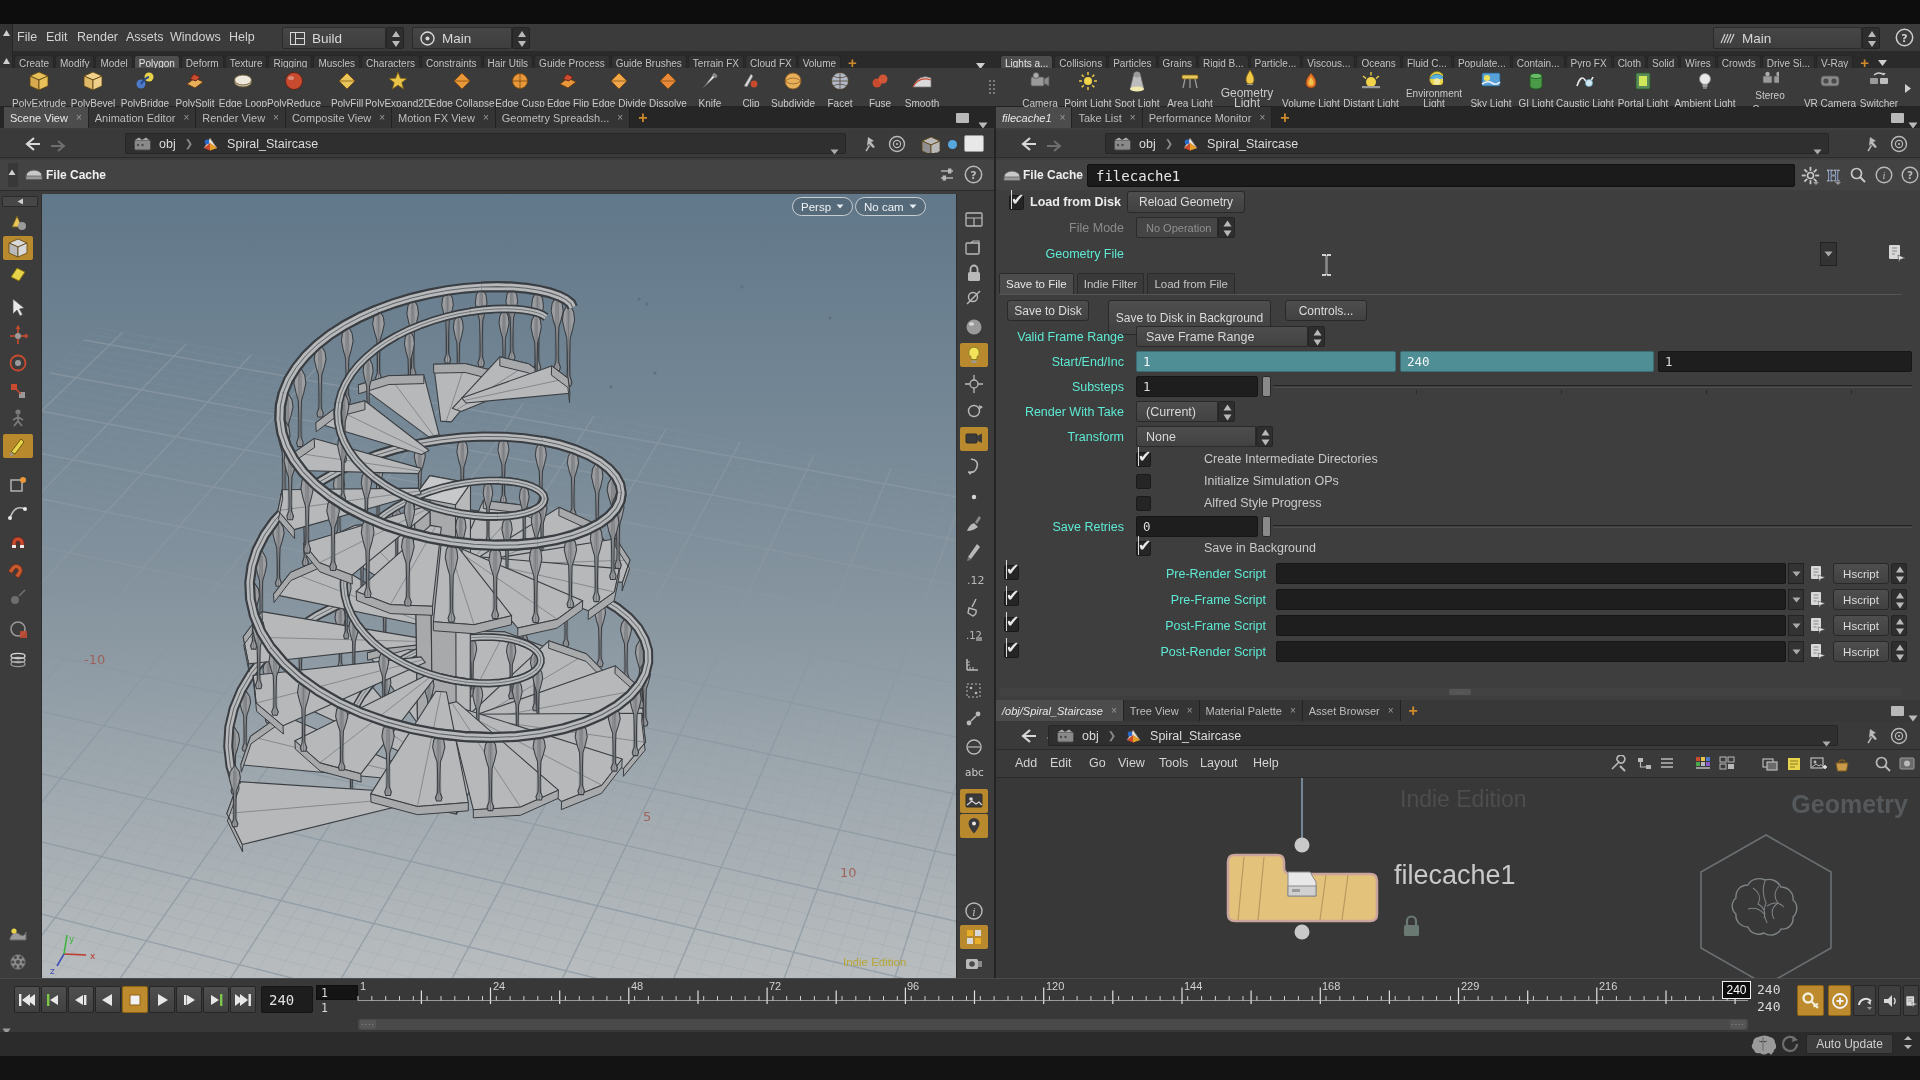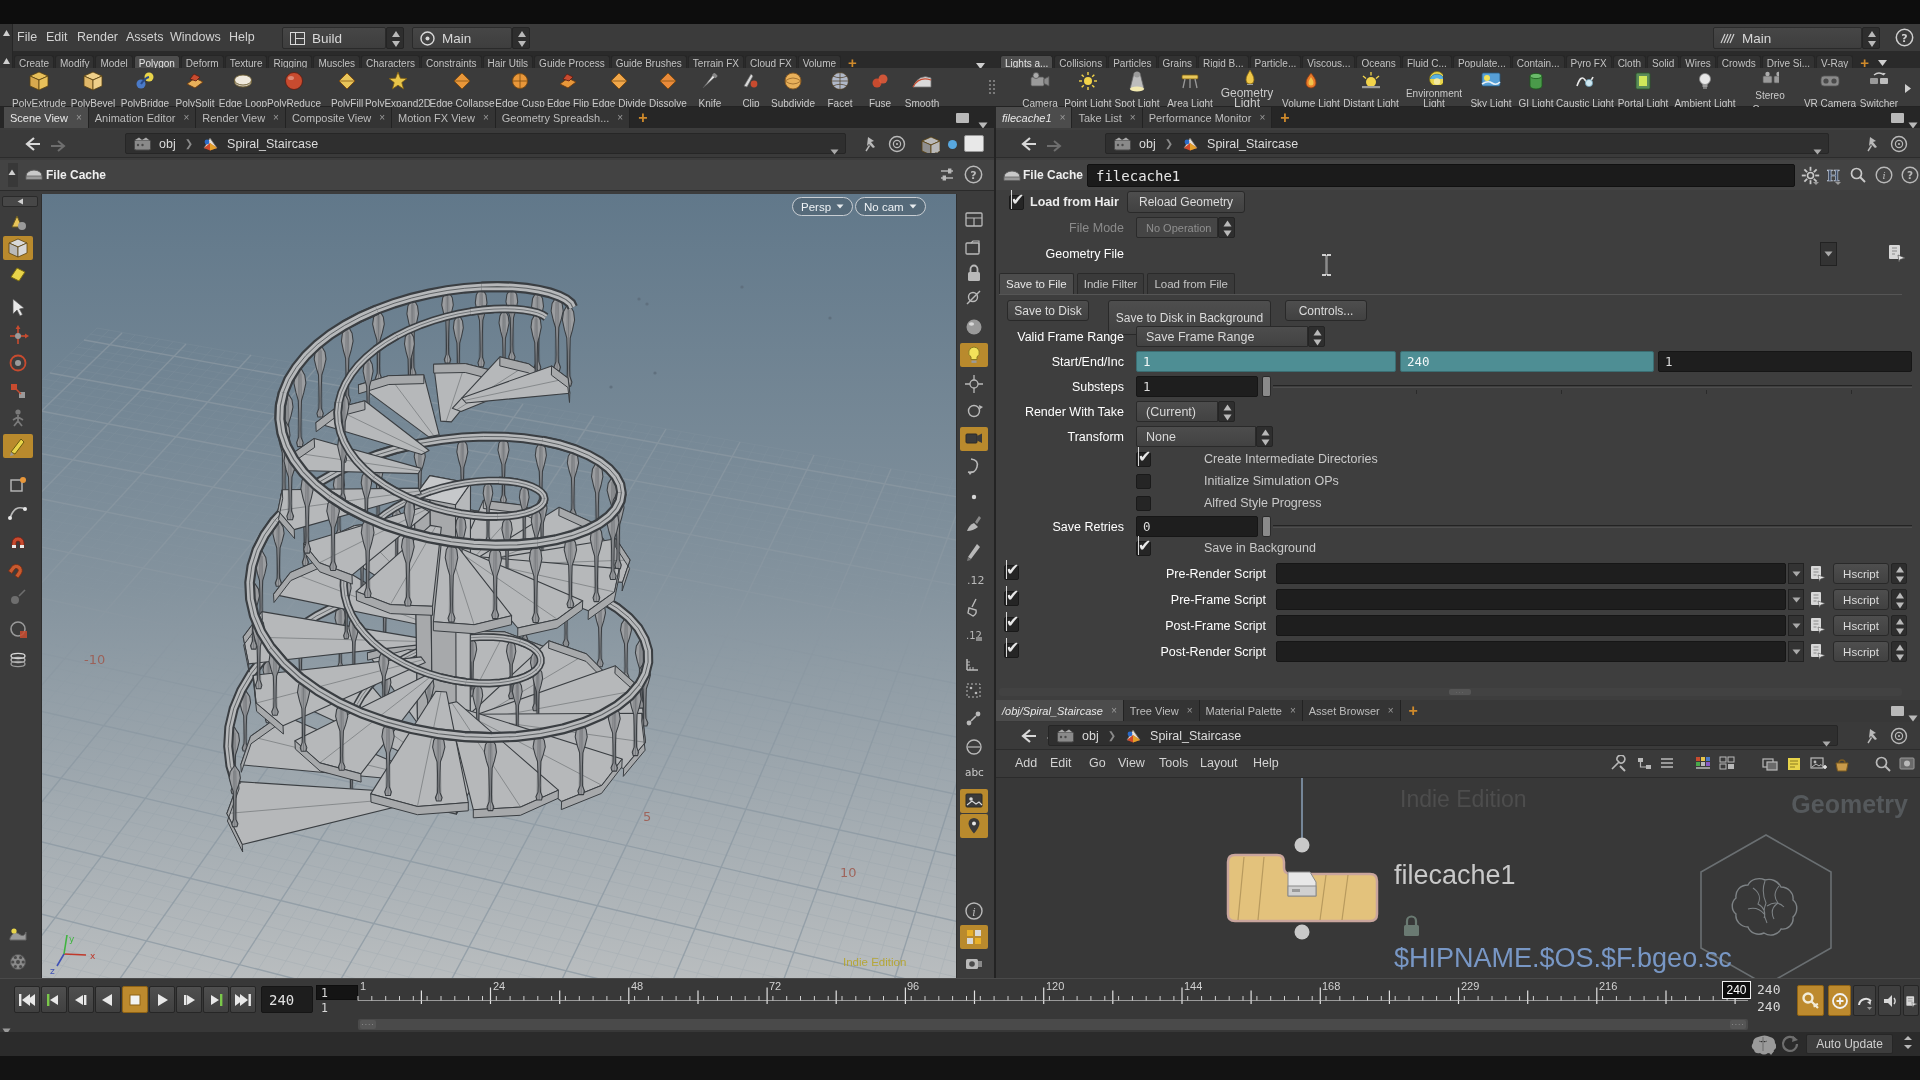--- a/index.html
+++ b/index.html
@@ -9,21 +9,21 @@
 .shelf-tab.active{background:#4d4d4d;color:#e4e4e4;}
 .tool{position:absolute;top:2px;text-align:center;}
 .tool .lbl{font-size:10px;color:#cacaca;line-height:11px;margin-top:2px;white-space:nowrap;}
 .pane-tab{display:inline-flex;align-items:center;height:21px;padding:0 6px;background:#343434;border-right:1px solid #222;font-size:11px;color:#bdbdbd;white-space:nowrap;}
 .pane-tab.active{background:#4c4c4c;color:#e8e8e8;}
 .pane-tab .x{margin-left:8px;color:#9a9a9a;font-size:10px;}
 .pathbar{position:absolute;height:28px;background:#3a3a3a;border-bottom:1px solid #2c2c2c;}
 .pathfield{position:absolute;height:21px;background:#2f2f2f;border:1px solid #262626;border-radius:2px;display:flex;align-items:center;font-size:12.5px;color:#dcdcdc;}
 .opbar{position:absolute;height:31px;background:#434343;border-bottom:1px solid #2a2a2a;display:flex;align-items:center;}
 .optitle{font-size:12px;font-weight:bold;color:#efefef;}
-.parmlabel{position:absolute;font-size:12.5px;color:#ffffff;text-align:right;}
+.parmlabel{position:absolute;font-size:12.5px;color:#5eead4;text-align:right;}
 .parmlabel.dim{color:#8b8b8b;}
 .fld{position:absolute;background:#1e1e1e;border:1px solid #161616;border-radius:2px;color:#dddddd;font-family:"DejaVu Sans Mono","Liberation Mono",monospace;font-size:12.5px;display:flex;align-items:center;padding-left:6px;}
 .fld.teal{background:#4e8e94;color:#f2f7f7;border-color:#3b6e73;}
 .drop{position:absolute;background:linear-gradient(#4d4d4d,#424242);border:1px solid #2a2a2a;border-radius:2px 0 0 2px;color:#d8d8d8;font-size:12.5px;display:flex;align-items:center;padding-left:9px;}
 .drop.dim{color:#8f8f8f;background:#454545;font-size:11px;}
 .btn{position:absolute;background:linear-gradient(#4e4e4e,#414141);border:1px solid #292929;border-radius:3px;color:#dcdcdc;font-size:12px;display:flex;align-items:center;justify-content:center;white-space:nowrap;}
 .cb{position:absolute;width:15px;height:15px;background:#252525;border:1px solid #1a1a1a;border-radius:2px;}
 .cb .tick{position:absolute;left:1px;top:-6px;font-size:16px;color:#e8e8e8;font-weight:bold;}
 .cblabel{position:absolute;font-size:12.5px;color:#c9c9c9;margin-left:45px;}
 .ptab{display:inline-flex;align-items:center;height:21px;padding:0 6px;background:#3a3a3a;border:1px solid #2a2a2a;border-bottom:none;font-size:11.5px;color:#c4c4c4;margin-right:3px;border-radius:2px 2px 0 0;}
@@ -1614,21 +1614,21 @@
         </svg></div>
       <div style="position:absolute;left:905px;top:6px"><svg width="18" height="18" viewBox="0 0 18 18" style="">
           <circle cx="9" cy="9" r="7.8" fill="none" stroke="#b9b9b9" stroke-width="1.4"></circle>
           <text x="9" y="13" text-anchor="middle" font-size="10.5" font-weight="bold" fill="#b9b9b9" font-family="DejaVu Sans">?</text>
         </svg></div>
     </div>
     <div style="position:absolute;left:0;top:62px;width:924px;height:510px;background:#3e3e3e">
       <div class="cb" style="left:13px;top:5px">
         <span class="tick">✔</span>
       </div>
-      <span style="position:absolute;left:34px;top:5px;font-size:12.5px;font-weight:bold;color:#ececec">Load from Hair</span>
+      <span style="position:absolute;left:34px;top:5px;font-size:12.5px;font-weight:bold;color:#ececec">Load from Disk</span>
       <div class="btn" style="left:131px;top:1px;width:118px;height:22px">
         <span>Reload Geometry</span>
       </div>
       <div class="parmlabel dim" style="left:0;top:31px;width:128px">File Mode</div>
       <div class="drop dim" style="left:140px;top:27px;width:82px;height:21px">
         <span>No Operation</span>
       </div>
       <div style="position:absolute;left:222px;top:27px;width:17px;height:21px;background:#2e2e2e;border:1px solid #242424;border-radius:2px;display:flex;align-items:center;justify-content:center">
         <svg width="15" height="19" viewBox="0 0 15 19" style="">
           <polygon points="4.5,8.5 12.5,8.5 8.5,2.5" fill="#b9b9b9"></polygon>
@@ -1986,21 +1986,20 @@
         </g>
         <g>
           <path d="M292,94 l22,0 6,10 0,14 -28,0 0,-14 Z" fill="#e8e8e8" stroke="#8a8a8a"></path>
           <rect x="292" y="108" width="28" height="10" fill="#d0d0d0" stroke="#8a8a8a"></rect>
           <rect x="296" y="111" width="8" height="3" fill="#9a9a9a"></rect>
         </g>
         <rect x="408" y="147" width="15" height="11" rx="1.5" fill="#6a7a72"></rect>
         <path d="M411,147 v-4 a4.5,4.5 0 0,1 9,0 v4" stroke="#6a7a72" stroke-width="2.2" fill="none"></path>
       </svg>
       <div style="position:absolute;left:398px;top:82px;font-size:27px;color:#c9c9c9">filecache1</div>
-      <div style="position:absolute;left:398px;top:165px;font-size:27px;color:#7897c5">$HIPNAME.$OS.$F.bgeo.sc</div>
     </div>
   </div>
 <div style="position:absolute;left:1320px;top:254px;z-index:50"><svg width="13" height="22" viewBox="0 0 13 22" style="">
       <path d="M2,1 h4 M7,1 h4 M6.5,1.5 v19 M2,21 h4 M7,21 h4" stroke="#ffffff" stroke-width="1.6" fill="none"></path>
       <path d="M6.5,2 v18" stroke="#3a3a3a" stroke-width="0.6"></path>
     </svg></div>
 <div style="position:absolute;left:994px;top:128px;width:2px;height:850px;background:#232323"></div>
 <div style="position:absolute;left:0;top:978px;width:1920px;height:54px;background:#383838;border-top:1px solid #4a4a4a">
     <div class="transport" style="left:14px">
       <svg width="18" height="16" viewBox="0 0 18 16" style="">

